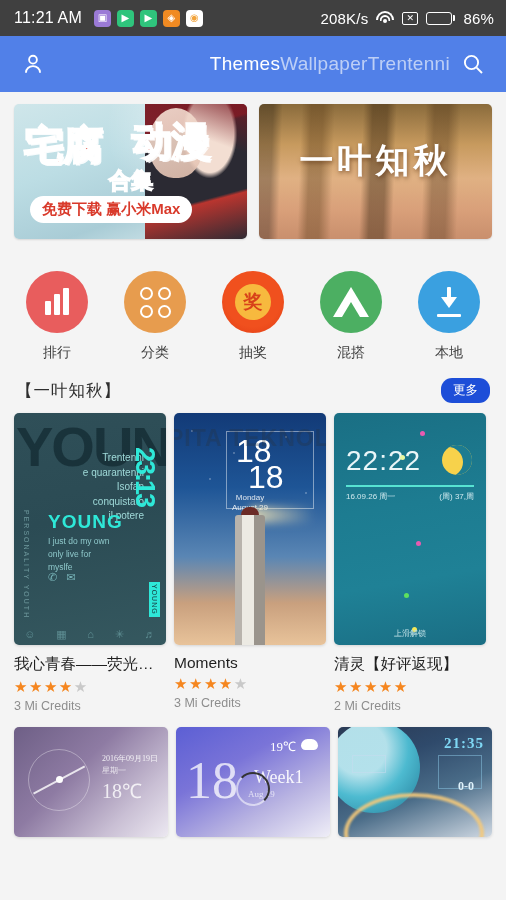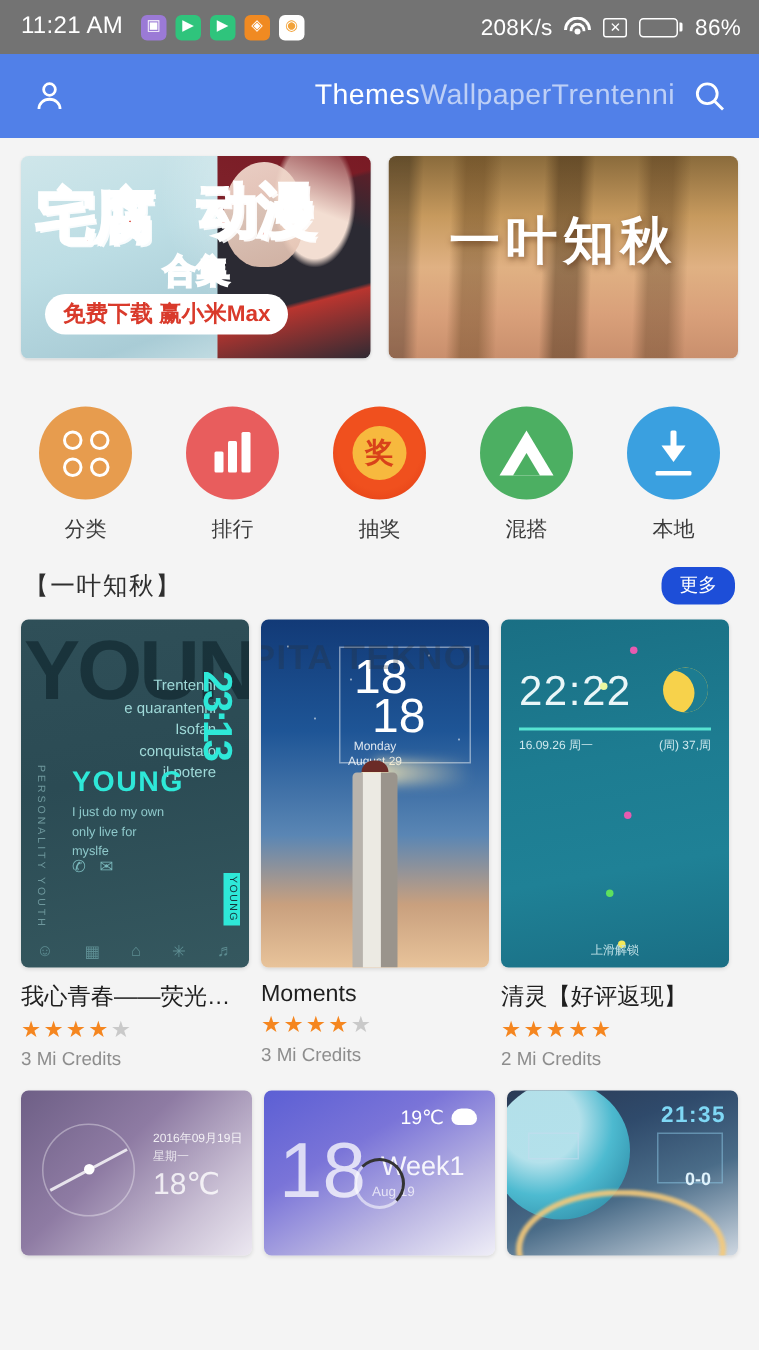--- a/index.html
+++ b/index.html
@@ -6,21 +6,21 @@
   html, body {
     width: 506px; height: 900px;
     overflow: hidden;
     background: #f2f2f2;
     font-family: "Liberation Sans", "DejaVu Sans", sans-serif;
   }
   .phone { position: relative; width: 506px; height: 900px; background: #f4f4f4; }
 
   
   .statusbar {
-    height: 36px; background: #737373; color: #fff;
+    height: 36px; background: #404040; color: #fff;
     display: flex; align-items: center; padding: 0 12px 0 14px;
     font-size: 16px; letter-spacing: .2px;
   }
   .sb-time { font-size: 16px; font-weight: 400; }
   .sb-icons { display: flex; align-items: center; gap: 6px; margin-left: 12px; }
   .sb-app {
     width: 17px; height: 17px; border-radius: 4px;
     display: flex; align-items: center; justify-content: center;
     font-size: 10px; color: #fff; line-height: 1;
   }
@@ -172,21 +172,21 @@
      background:#f7d24b; box-shadow: inset -9px 2px 0 0 #1d7c91; transform: rotate(-18px); }
   .c3 .line { position:absolute; left:12px; right:12px; top:72px; height:1.5px; background:#57e3d2; }
   .c3 .dl1 { position:absolute; left:12px; top:78px; color:#cfe9ee; font-size:8px; }
   .c3 .dl2 { position:absolute; right:12px; top:78px; color:#cfe9ee; font-size:8px; }
   .c3 .foot { position:absolute; left:0; bottom:6px; width:100%; text-align:center; color:#bfe0e6; font-size:8px; }
   .c3 .dot { position:absolute; width:5px; height:5px; border-radius:50%; }
 
   
   .grid2 { display:flex; gap:8px; padding: 14px 14px 0 14px; }
   .thumb2 { width:176px; height:110px; border-radius:5px; overflow:hidden; position:relative;
-     box-shadow: 0 1px 3px rgba(0,0,0,.12); }
+     box-shadow: 0 1px 3px rgba(0,0,0,.12); font-family: Liberation Serif, serif; }
   .b1 { background: linear-gradient(135deg,#6e5f86 0%, #8e7ba3 40%, #c9bfd4 75%, #ece8f1 100%); }
   .b1 .dial { position:absolute; left:14px; top:22px; width:62px; height:62px; border-radius:50%;
      border:1px solid rgba(255,255,255,.35); }
   .b1 .hand { position:absolute; left:16px; top:52px; width:58px; height:1.5px; background:rgba(255,255,255,.8);
      transform: rotate(-28deg); transform-origin:50% 50%; }
   .b1 .hub { position:absolute; left:42px; top:49px; width:7px; height:7px; border-radius:50%; background:#fff; }
   .b1 .dt { position:absolute; left:88px; top:26px; color:rgba(255,255,255,.85); font-size:8px; }
   .b1 .dw { position:absolute; left:88px; top:38px; color:rgba(255,255,255,.75); font-size:8px; }
   .b1 .tp { position:absolute; left:88px; top:50px; color:rgba(255,255,255,.8); font-size:20px; }
   .b2 { background: linear-gradient(150deg,#5c5fd4 0%, #7a74d8 35%, #b9b4e2 68%, #efeef7 100%); }
@@ -272,40 +272,40 @@
       <div class="ba-sub">免费下载 赢小米Max</div>
     </div>
     <div class="banner banner-b">
       <div class="bb-t1">一叶知秋</div>
     </div>
   </div>
 
   <div class="quick">
 
     <div class="q-item">
+      <div class="q-circle" style="background:#e85d5d">
+        <span class="bars">
+            <span></span>
+            <span></span>
+            <span></span>
+          </span>
+      </div>
+      <span class="q-label">排行</span>
+    </div>
+
+    <div class="q-item">
       <div class="q-circle" style="background:#e79c4e">
         <span class="dots4">
             <i></i>
             <i></i>
             <i></i>
             <i></i>
           </span>
       </div>
       <span class="q-label">分类</span>
-    </div>
-
-    <div class="q-item">
-      <div class="q-circle" style="background:#e85d5d">
-        <span class="bars">
-            <span></span>
-            <span></span>
-            <span></span>
-          </span>
-      </div>
-      <span class="q-label">排行</span>
     </div>
 
     <div class="q-item">
       <div class="q-circle" style="background:radial-gradient(circle at 50% 45%, #f0501e 0 60%, #e03a14 100%)">
         <span class="prize">奖</span>
       </div>
       <span class="q-label">抽奖</span>
     </div>
 
     <div class="q-item">

